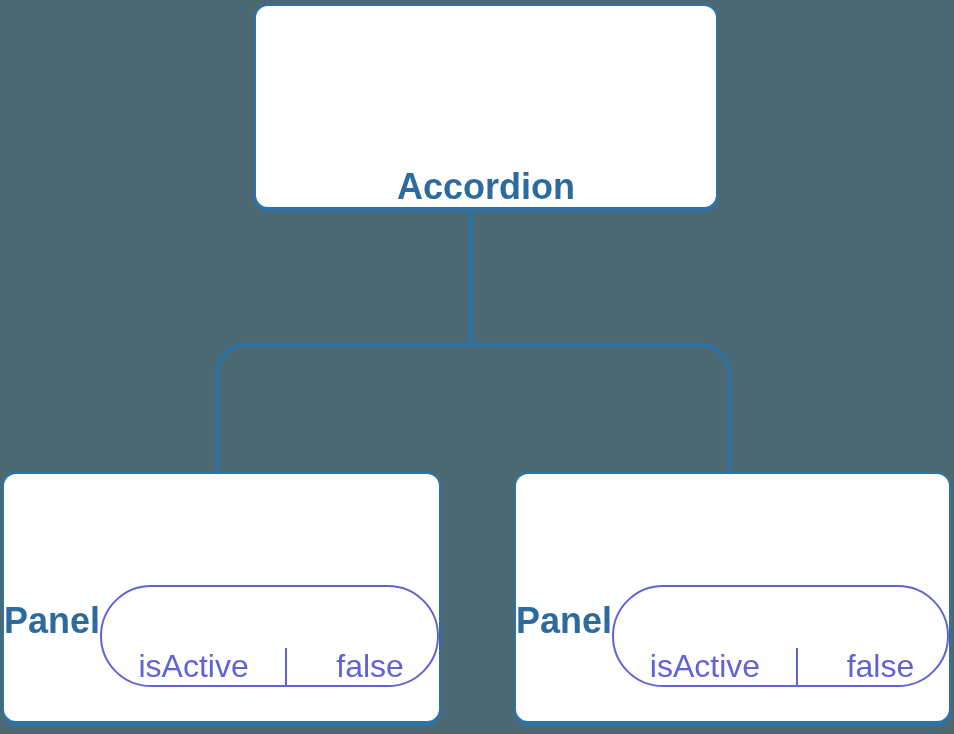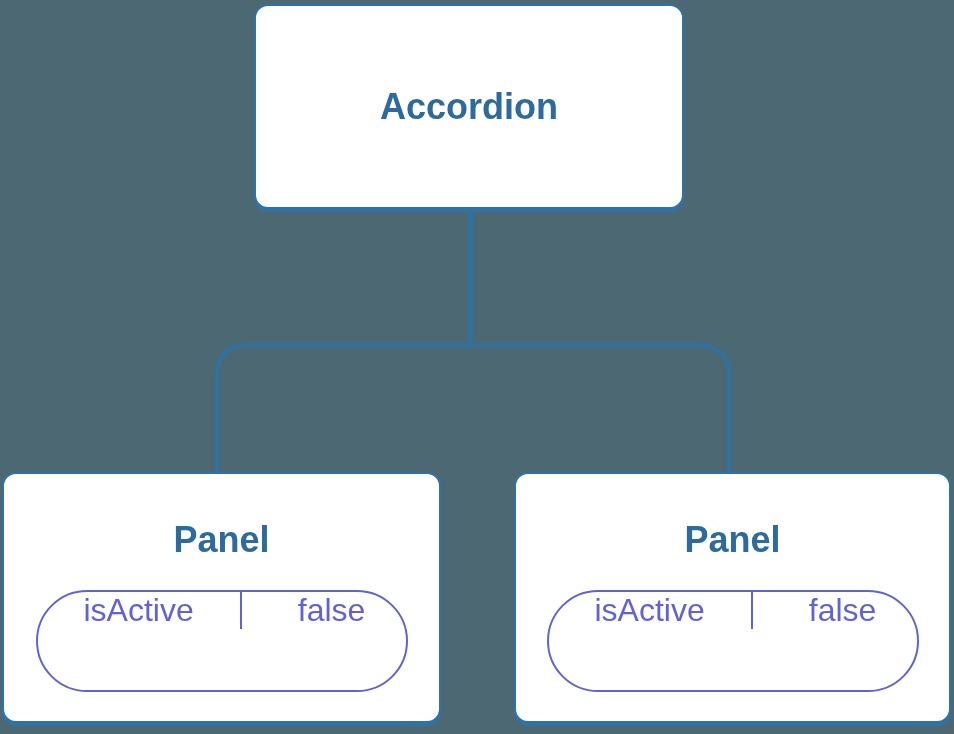--- a/index.html
+++ b/index.html
@@ -16,22 +16,22 @@
   .stage{position:relative;width:954px;height:734px;background:var(--bg);}
 
   .node{
     position:absolute;
     background:var(--node-fill);
     border:2px solid var(--node-border);
     box-shadow:0 3px 0 var(--node-border);
     border-radius:14px;
   }
   .node-root{
-    left:254px;top:4px;width:430px;height:205px;
-    display:flex;align-items:center;justify-content:center;
+    left:254px;top:4px;width:464px;height:205px;
+    display:flex;align-items:flex-end;justify-content:center;
   }
   .node-title{
     color:var(--node-text);
     font-size:36px;
     font-weight:600;
     line-height:40px;
   }
 
   
   .stem{
@@ -42,32 +42,32 @@
   .branch{
     position:absolute;
     left:215px;top:343px;width:516px;height:129px;
     border:4px solid var(--connector);
     border-bottom:none;
     border-radius:30px 30px 0 0;
   }
 
   .panel{
     padding-top:46px;
-    display:flex;flex-direction:column;align-items:center;
+    display:flex;flex-direction:row;align-items:center;
   }
   .panel-left{left:2px;top:472px;width:439px;height:251px;}
   .panel-right{left:514px;top:472px;width:437px;height:251px;}
 
   .state-pill{
     margin-top:30px;
     width:372px;height:102px;
     border:2px solid var(--state-color);
     border-radius:51px;
     display:flex;
-    align-items:flex-start;
+    align-items:flex-end;
     background:var(--node-fill);
   }
   .state-cell{
     display:flex;align-items:center;justify-content:center;
     color:var(--state-color);
     font-size:32px;
     font-weight:400;
   }
   .state-name{width:58%;border-right:2px solid var(--state-color);}
   .state-value{width:42%;margin-left:16px;}

